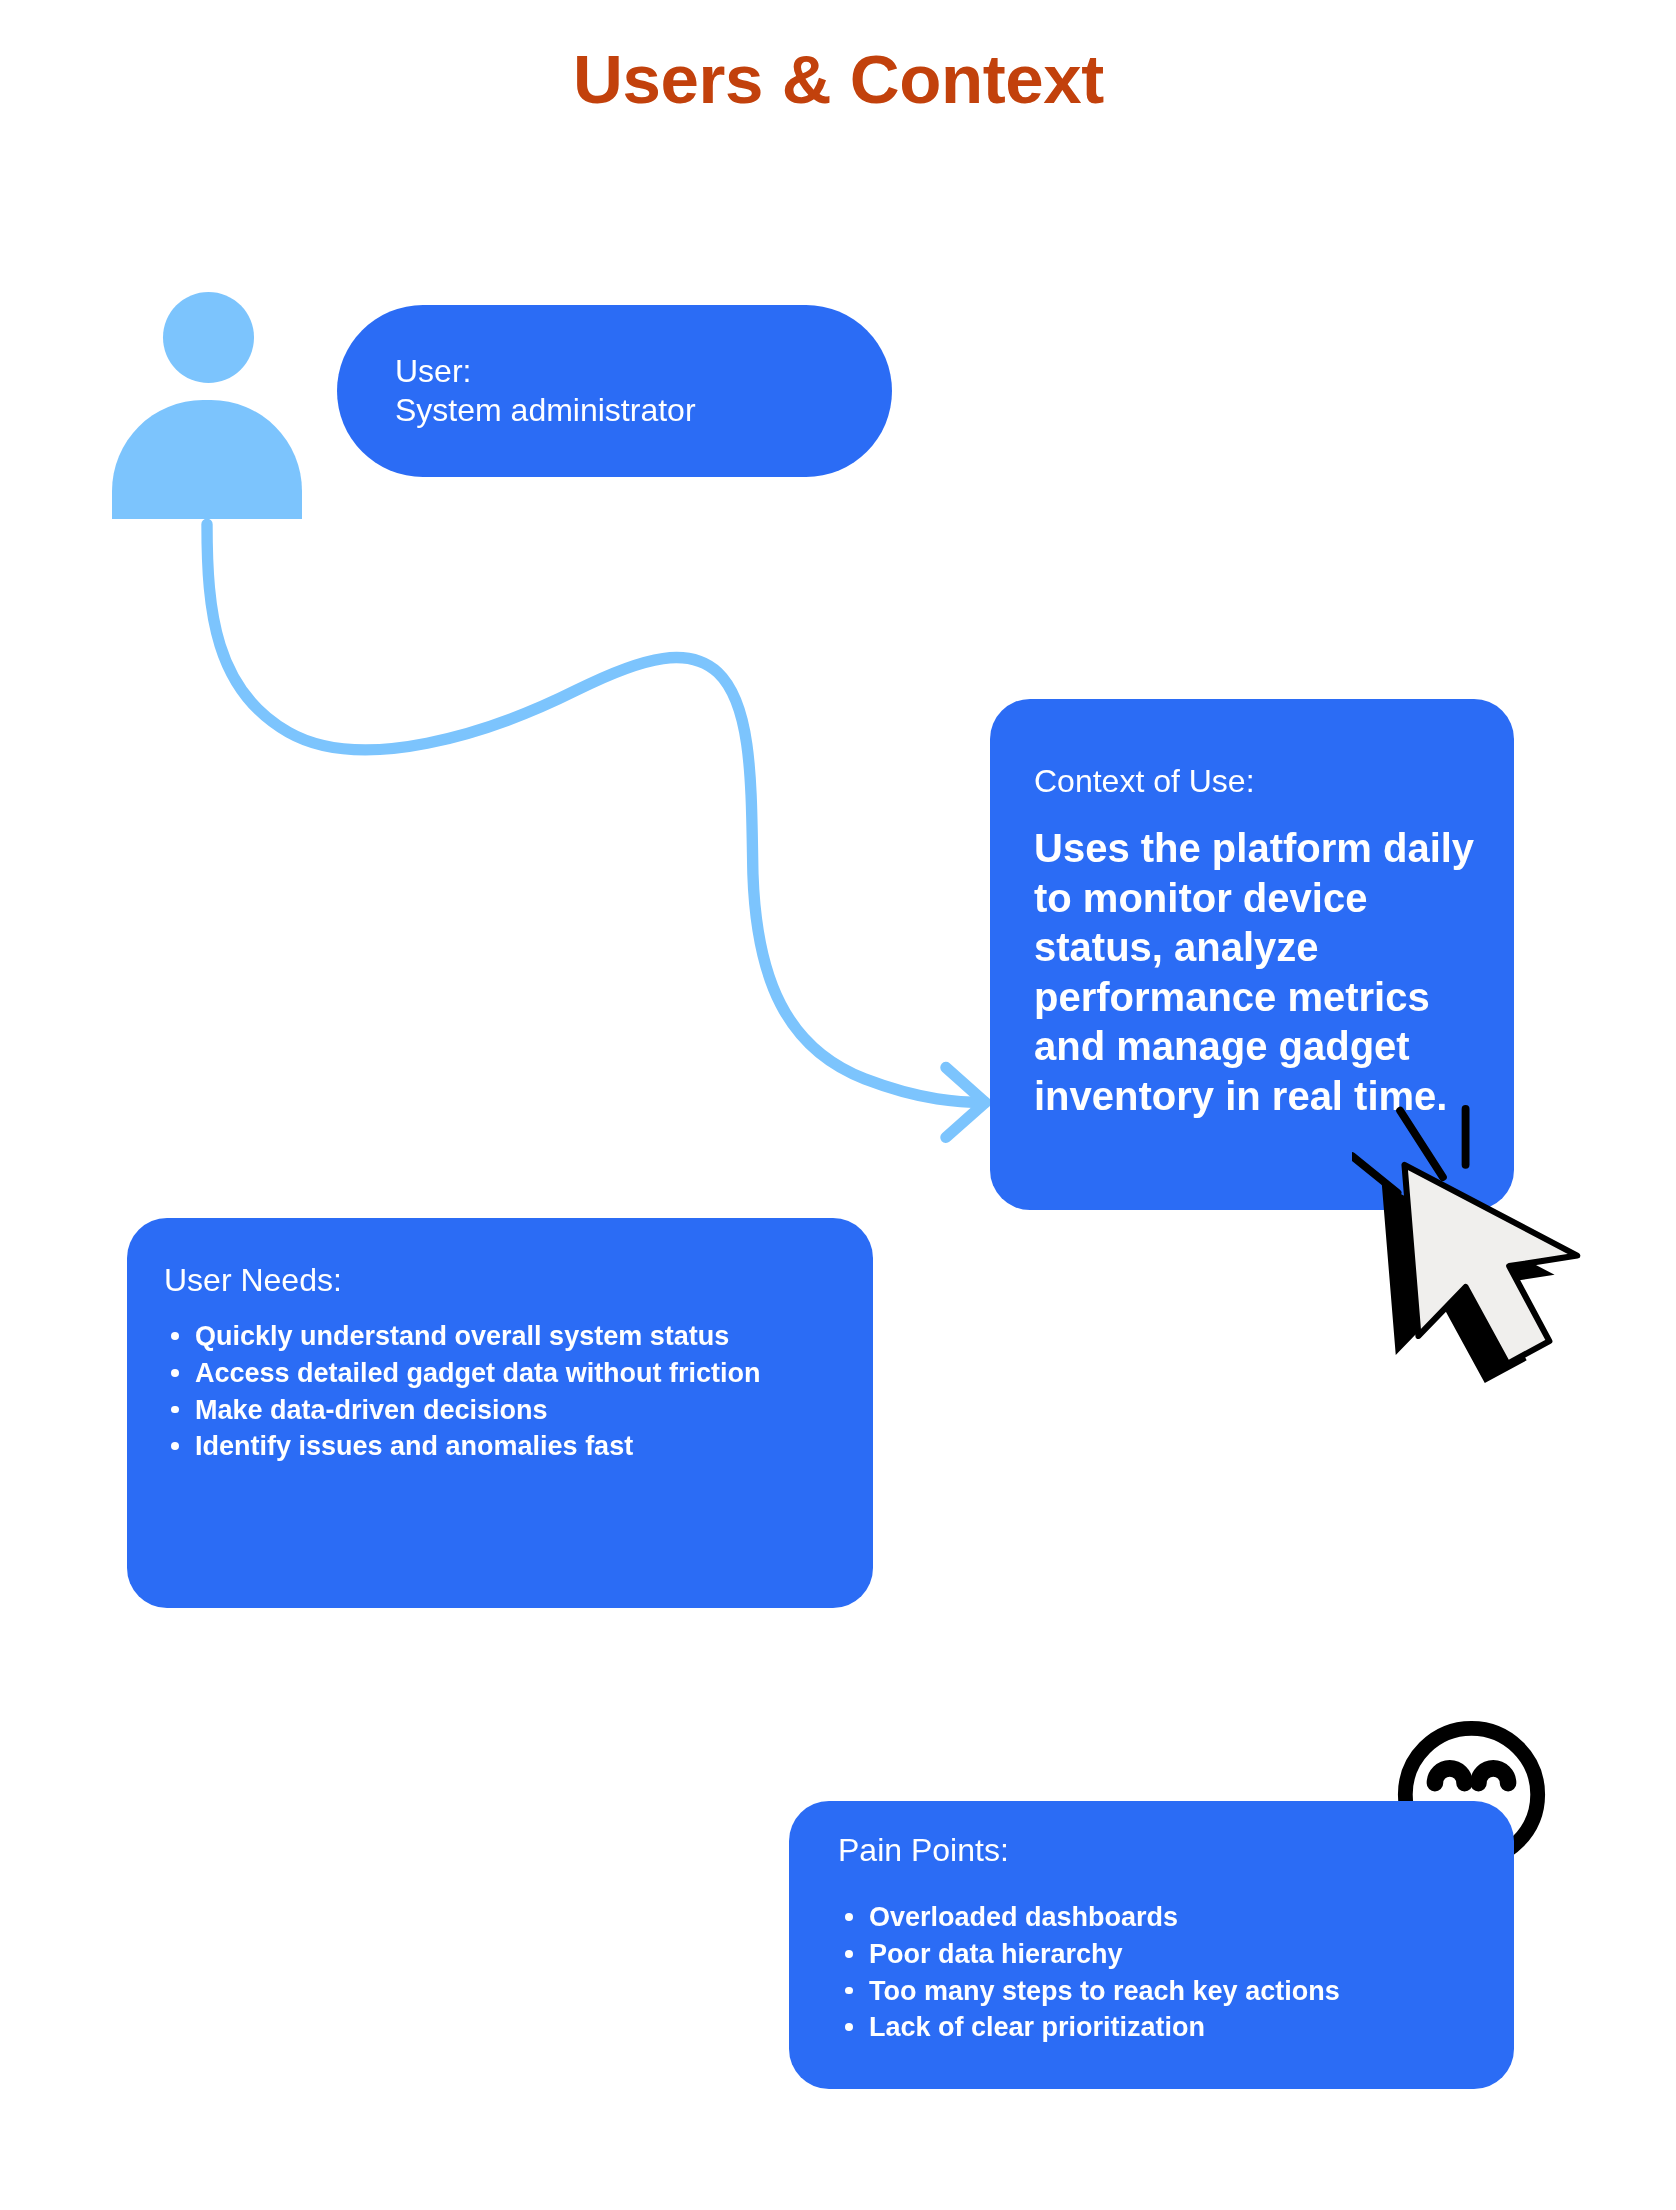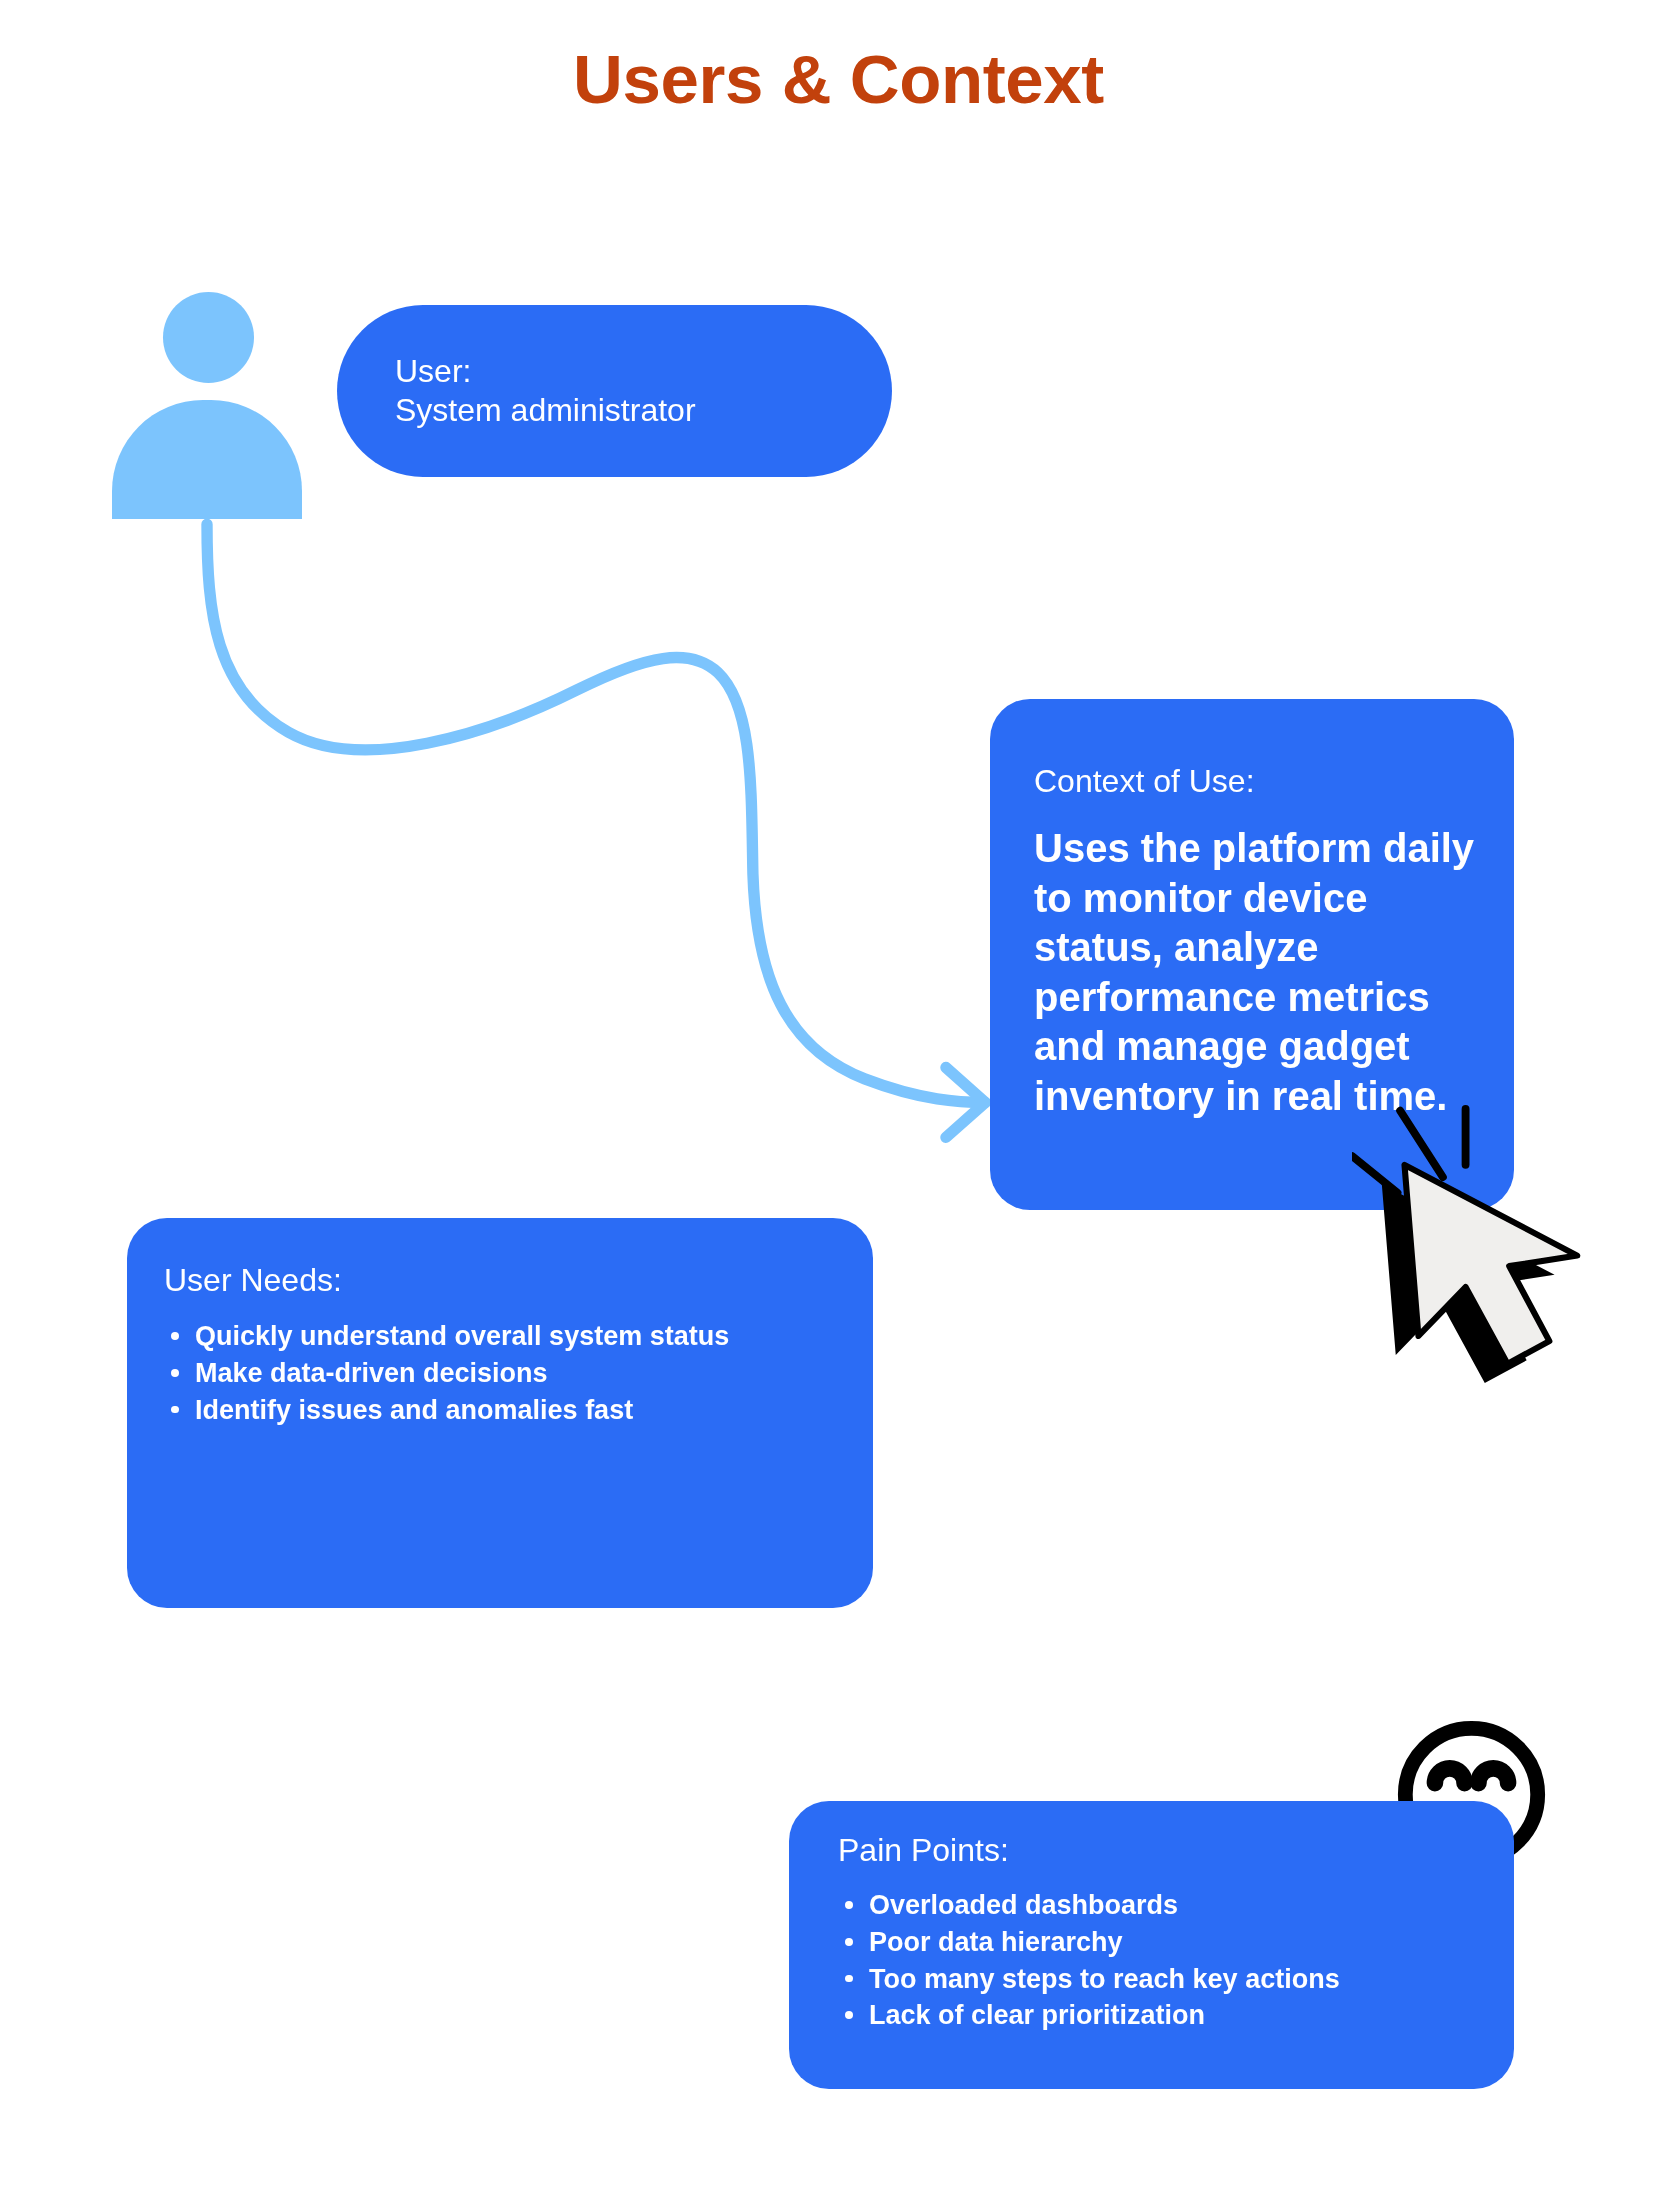--- a/index.html
+++ b/index.html
@@ -151,21 +151,21 @@
 
   
   #pain-points-card {
     left: 789px;
     top: 1801px;
     width: 725px;
     height: 288px;
     border-radius: 40px;
     padding: 30px 26px 0 49px;
   }
-  #pain-points-card .card-heading { margin-bottom: 18px; }
+  #pain-points-card .card-heading { margin-bottom: 30px; }
 
   
   #sad-face-icon {
     position: absolute;
     left: 1394px;
     top: 1717px;
     width: 155px;
     height: 155px;
   }
 
@@ -220,20 +220,21 @@
 
     <path d="M 34 94 L 50 290 L 104 234 L 152 322 L 200 296 L 154 210 L 232 198 Z" fill="#000000"></path>
 
     <path d="M 60 72 L 76 268 L 130 212 L 178 300 L 226 274 L 180 188 L 258 176 Z" fill="#f0efed" stroke="#000000" stroke-width="7" stroke-linejoin="round"></path>
   </svg>
 
   <div id="user-needs-card" class="card">
     <div class="card-heading">User Needs:</div>
     <ul class="bullets">
       <li>Quickly understand overall system status</li>
+      <li>Access detailed gadget data without friction</li>
       <li>Make data-driven decisions</li>
       <li>Identify issues and anomalies fast</li>
     </ul>
   </div>
 
   <svg id="sad-face-icon" viewBox="0 0 178 178" xmlns="http://www.w3.org/2000/svg">
     <circle cx="89" cy="89" r="76" fill="#ffffff" stroke="#000000" stroke-width="17"></circle>
     <path d="M 47 76 A 17 17 0 0 1 81 76" fill="none" stroke="#000000" stroke-width="19" stroke-linecap="round"></path>
     <path d="M 97 76 A 17 17 0 0 1 131 76" fill="none" stroke="#000000" stroke-width="19" stroke-linecap="round"></path>
     <path d="M 58 129 Q 89 100 120 129" fill="none" stroke="#000000" stroke-width="19" stroke-linecap="round"></path>

